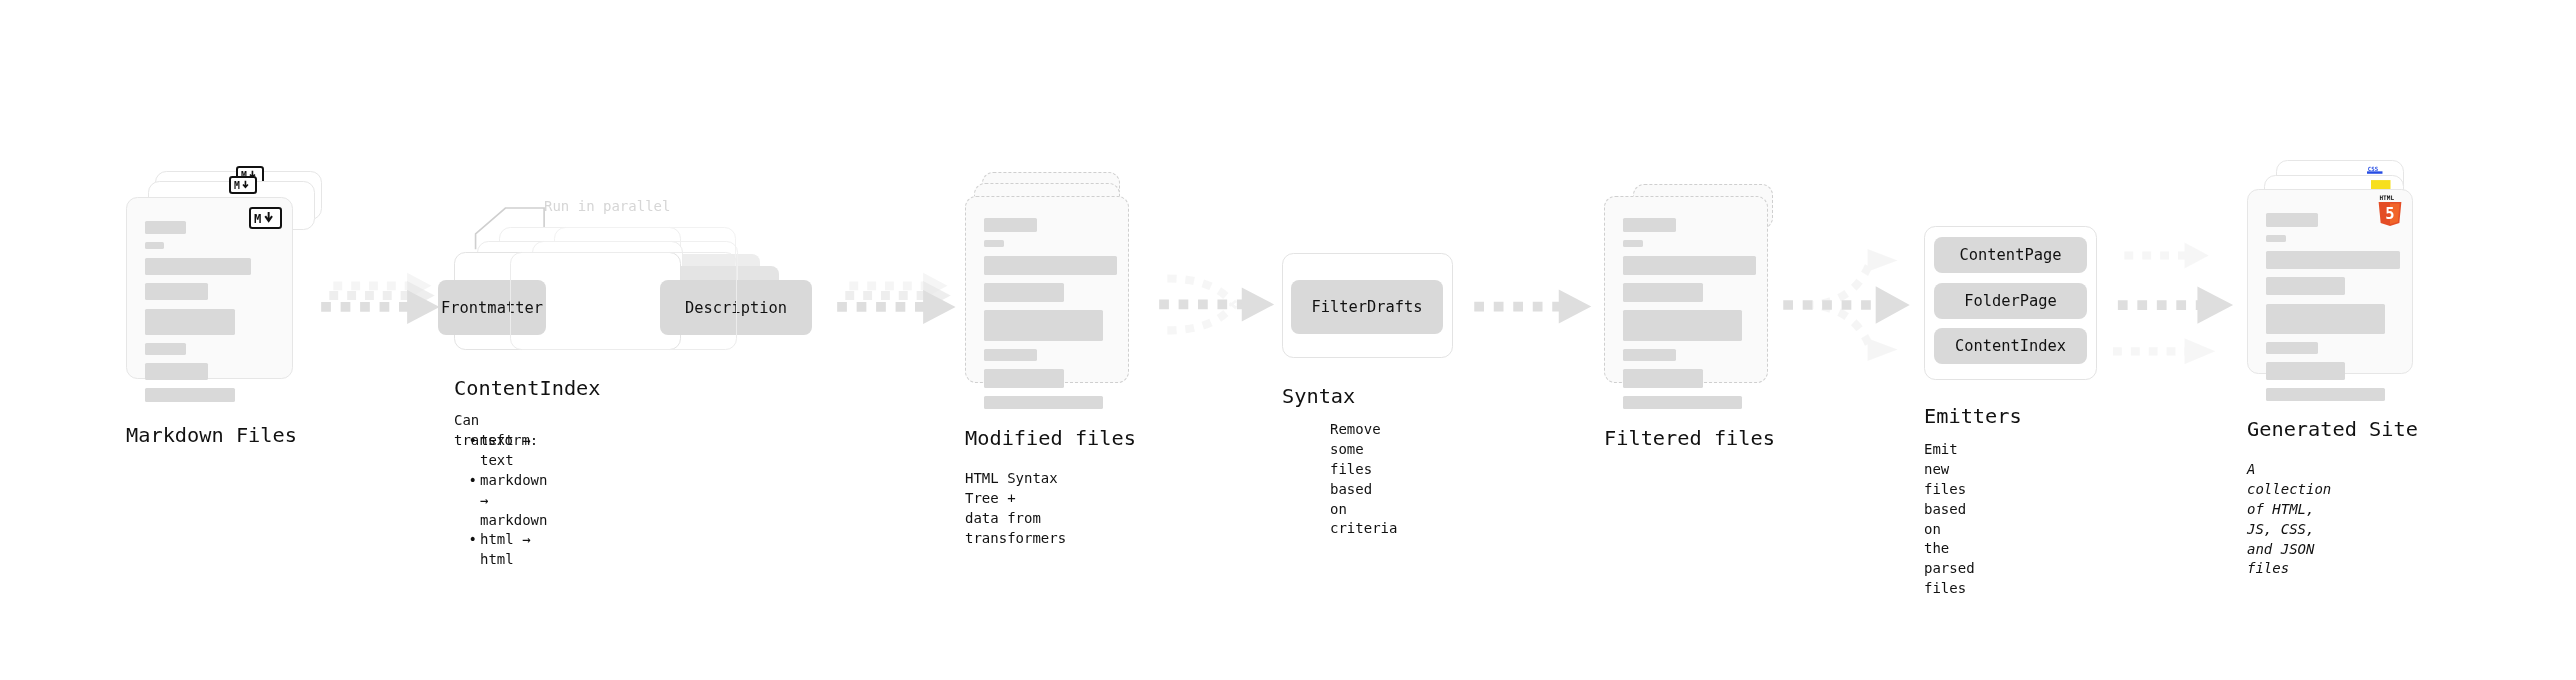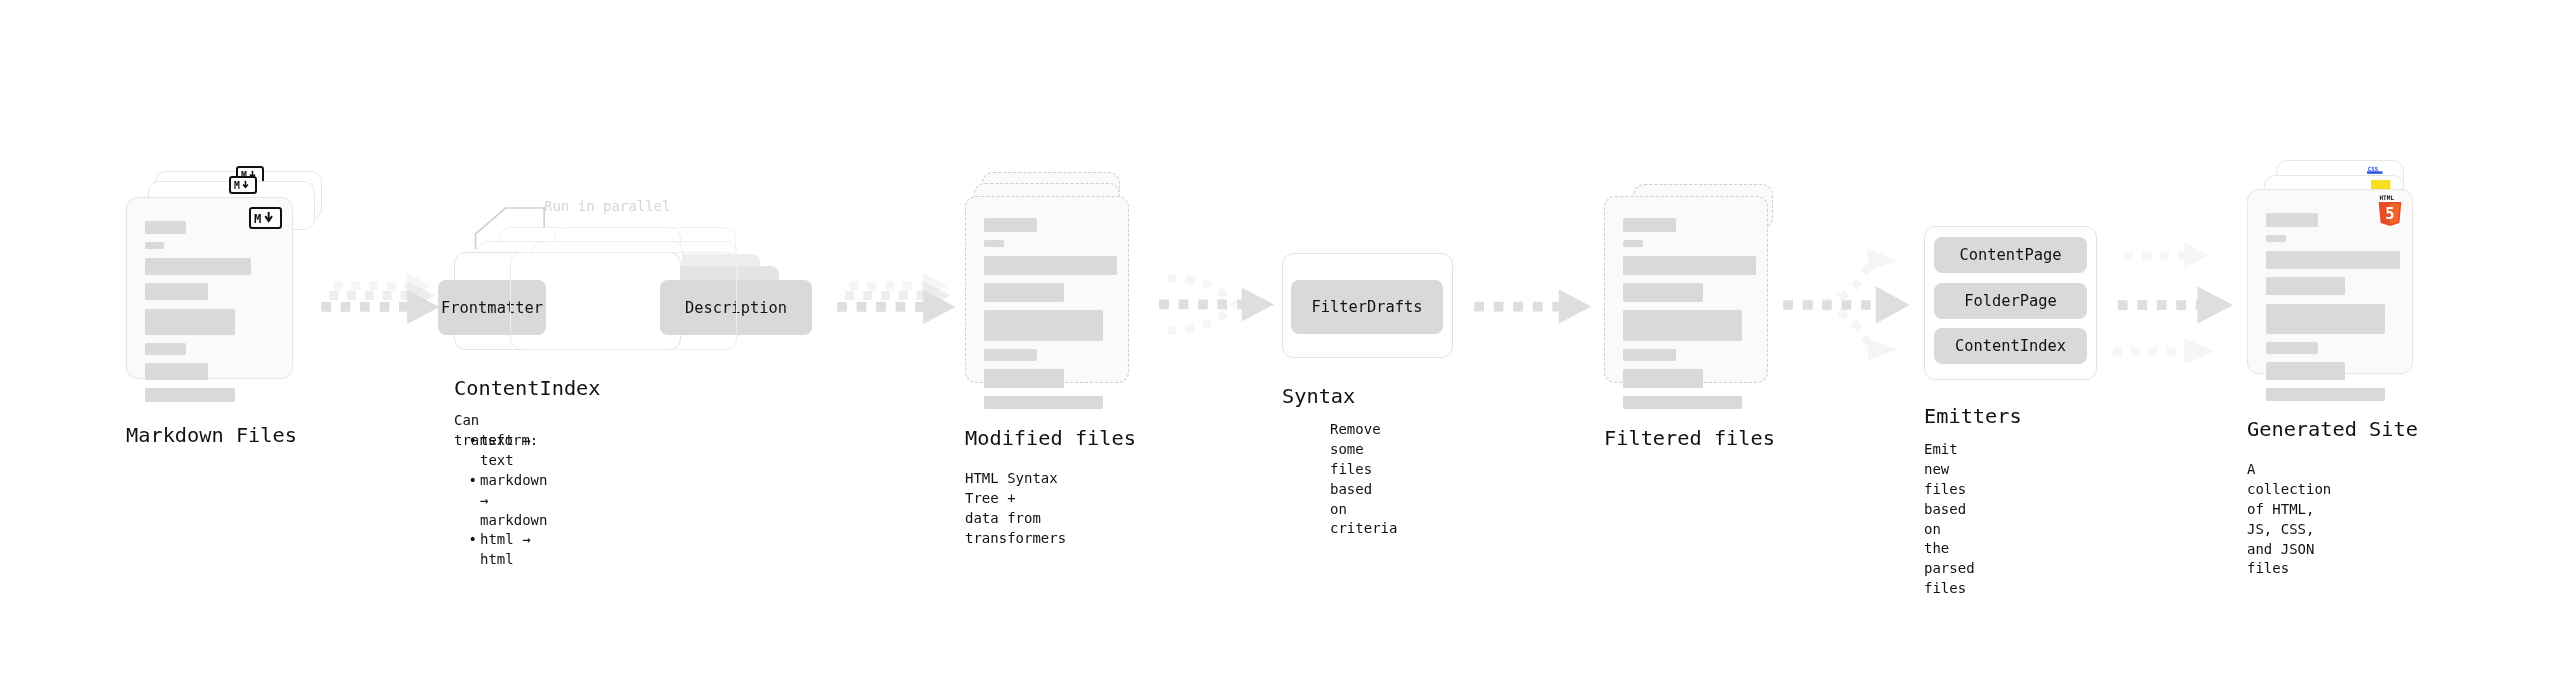--- a/index.html
+++ b/index.html
@@ -337,18 +337,18 @@
     <div class="weblogo" style="left:2377px;top:193px;width:26px;height:32.5px;">
       <svg width="26" height="32.5" viewBox="0 0 32 40" aria-hidden="true">
         <text x="3" y="8" font-family="DejaVu Sans Mono, monospace" font-size="7.5" font-weight="bold" fill="#111">HTML</text>
         <path d="M2 11 L30 11 L27.5 37 L16 40.5 L4.5 37 Z" fill="#e44d26"></path>
         <path d="M16 13 L27.8 13 L25.7 35.6 L16 38.4 Z" fill="#f16529"></path>
         <text x="16" y="32" text-anchor="middle" font-family="DejaVu Sans Mono, monospace" font-size="19" font-weight="bold" fill="#ffffff">5</text>
       </svg>
     </div>
 
     <div class="title" style="left:2247px;top:417px;">Generated Site</div>
-    <div class="subtitle" style="left:2247px;top:460px;">A collection of HTML,
+    <div class="subtitle" style="left:2247px;top:460px;font-style:italic;">A collection of HTML,
 JS, CSS, and JSON files</div>
   </div>
 
 </div>
 
 
 </body></html>

